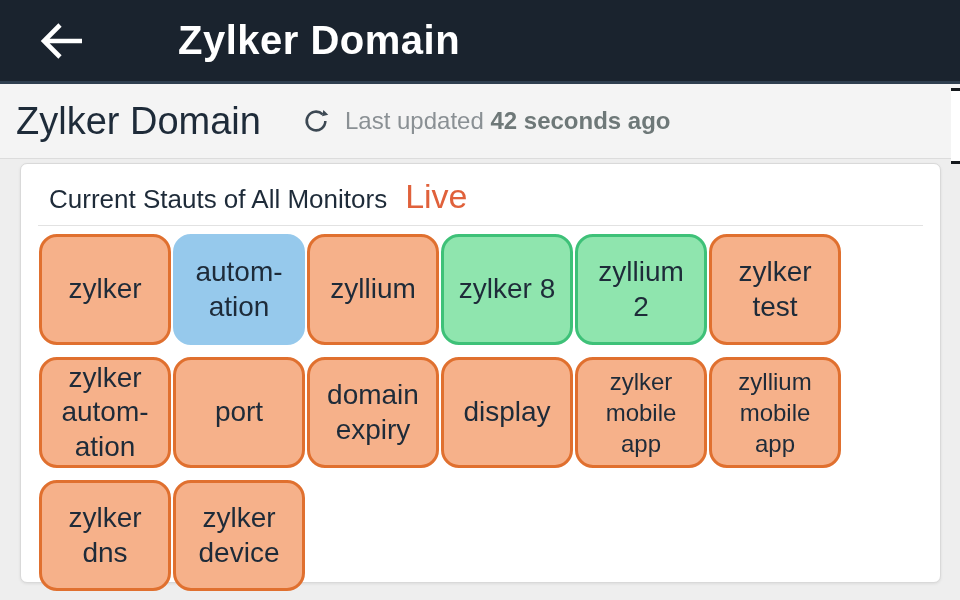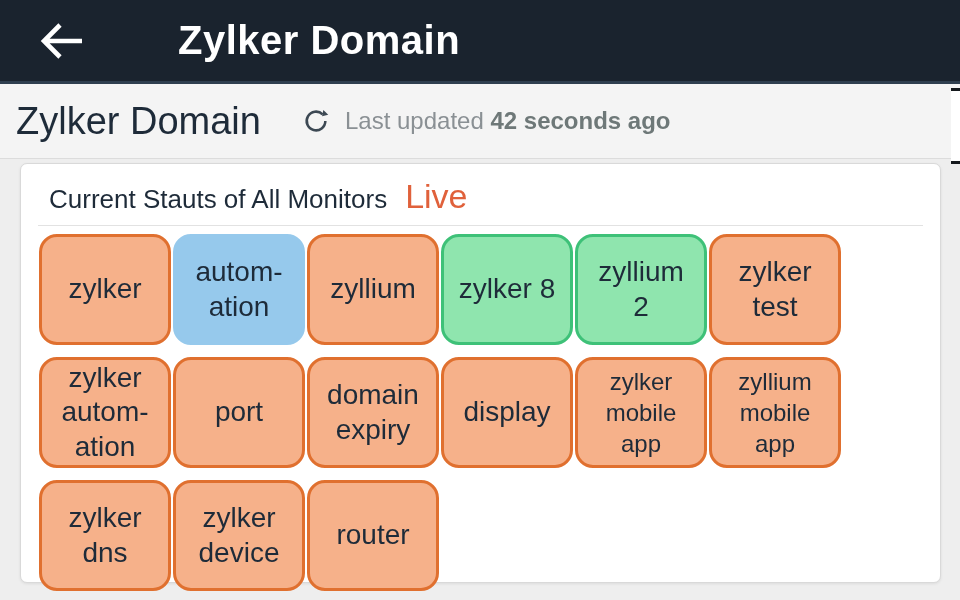--- a/index.html
+++ b/index.html
@@ -175,17 +175,14 @@
 app</span>
       </div>
       <div class="tile trouble">
         <span class="lbl">zylker
 dns</span>
       </div>
       <div class="tile trouble">
         <span class="lbl">zylker
 device</span>
       </div>
-      <div class="tile trouble">
-        <span class="lbl">router</span>
-      </div>
     </div>
 </section>
 
 </body></html>

